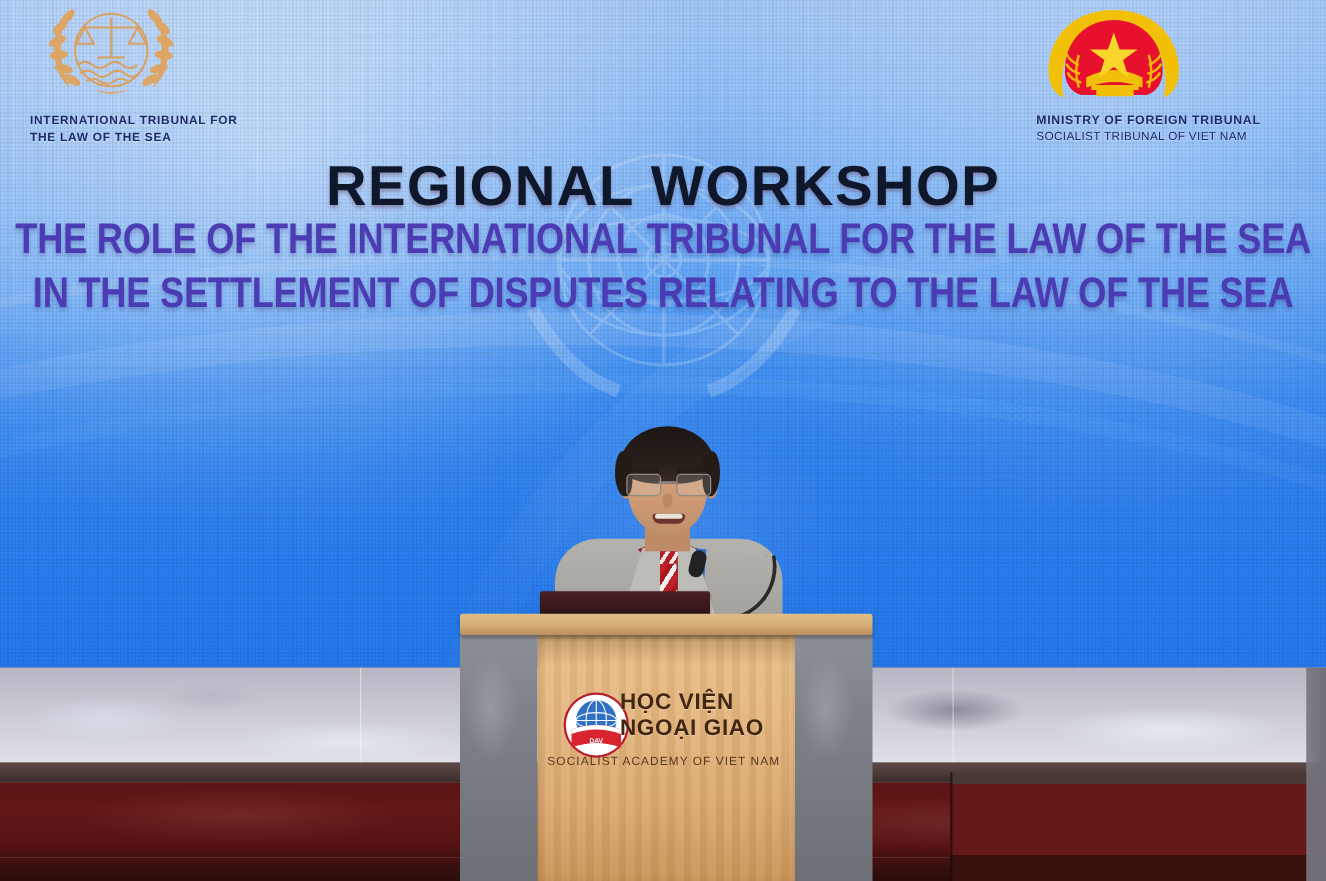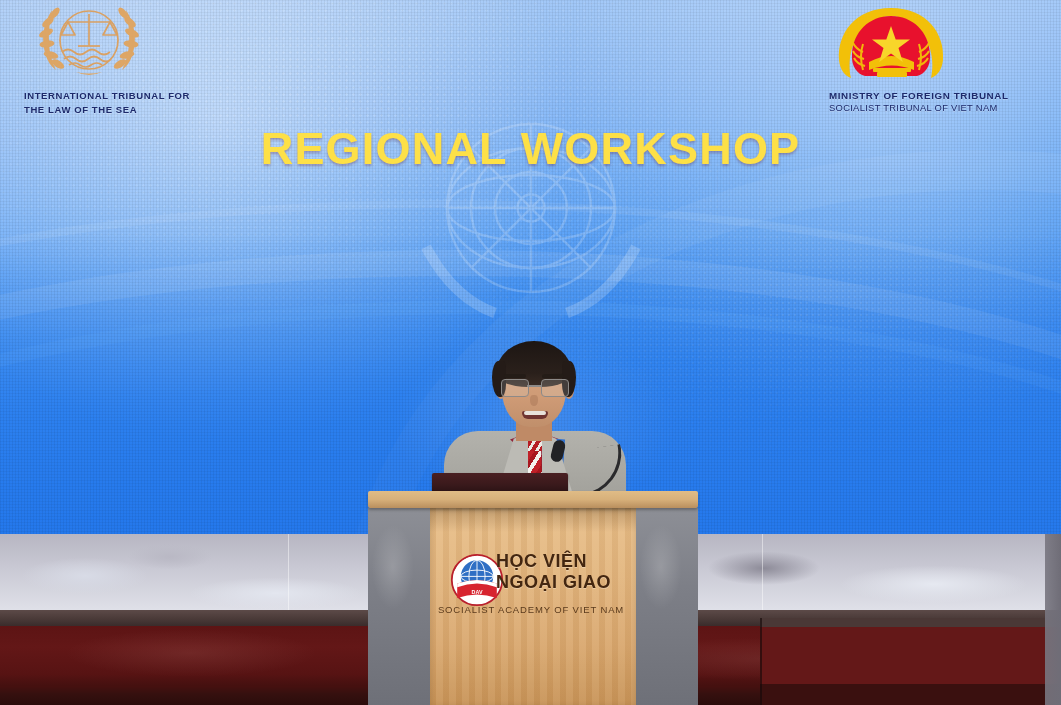--- a/index.html
+++ b/index.html
@@ -84,21 +84,21 @@
     text-shadow:0 1px 1px rgba(255,255,255,.35);
   }
   .logo-left .logo-cap{font-size:9.5px;margin-top:2px;}
   .logo-right .l1{font-size:9.8px;}
   .logo-right .l2{font-size:9.4px;font-weight:normal;letter-spacing:.3px;}
 
   
   .t-main{
     position:absolute;left:0;top:123px;width:100%;text-align:center;
     font-size:45px;font-weight:bold;letter-spacing:1.2px;
-    color:#fde047;
+    color:#0f172a;
     text-shadow:0 2px 3px rgba(90,0,30,.28);
   }
   .t-sub{
     position:absolute;left:0;width:100%;text-align:center;
     font-weight:bold;color:#4b3cb4;letter-spacing:-.2px;
     font-size:29px;
     transform:scaleX(1.0);
     text-shadow:0 2px 3px rgba(30,20,100,.25);
   }
   .t-sub1{top:176px;}
@@ -392,20 +392,26 @@
         <path d="M89 55 q8 -2 11 -8"></path>
         <path d="M88 62 q8 -2 11 -8"></path>
       </g>
     </svg>
     <div class="logo-cap l1">MINISTRY OF FOREIGN TRIBUNAL</div>
     <div class="logo-cap l2">SOCIALIST TRIBUNAL OF VIET NAM</div>
   </div>
 
   <div class="t-main">REGIONAL WORKSHOP</div>
 
+  <div class="t-sub t-sub1">
+    <span class="inner">THE ROLE OF THE INTERNATIONAL TRIBUNAL FOR THE LAW OF THE SEA</span>
+  </div>
+  <div class="t-sub t-sub2">
+    <span class="inner">IN THE SETTLEMENT OF DISPUTES RELATING TO THE LAW OF THE SEA</span>
+  </div>
 
 
   <div class="wall">
     <div class="marble"></div>
     <div class="marble-seam" style="left:288px"></div>
     <div class="marble-seam" style="left:762px"></div>
     <div class="ledge"></div>
     <div class="redband">
         <div class="sheen"></div>
       </div>

